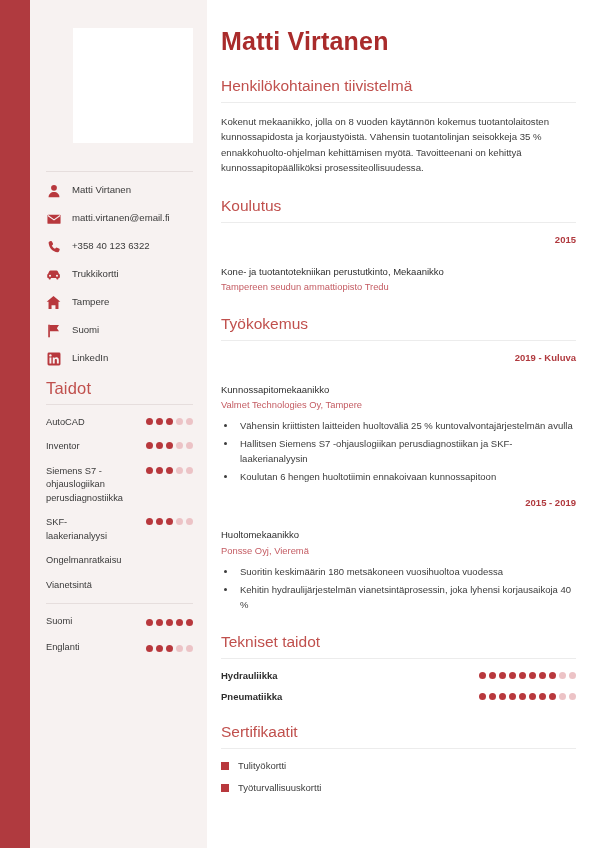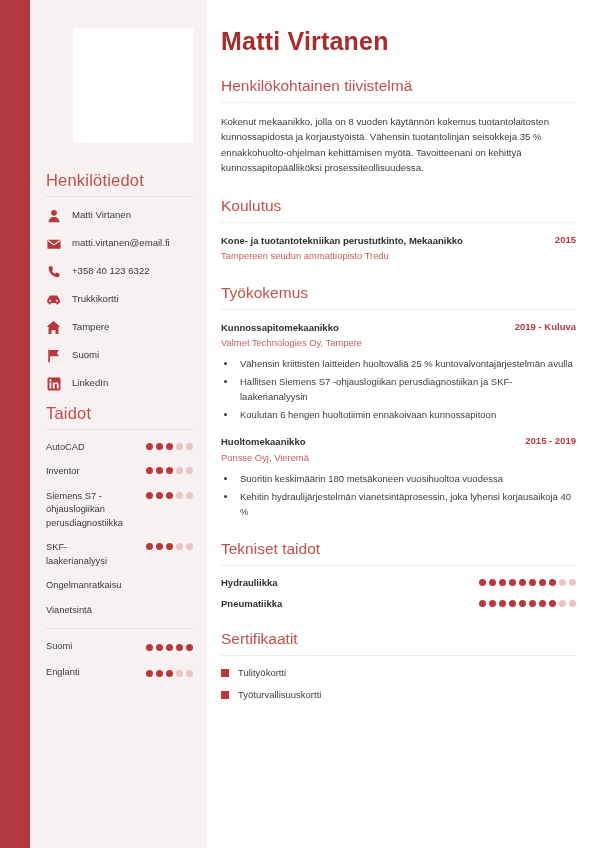--- a/index.html
+++ b/index.html
@@ -52,21 +52,21 @@
   .name { color: #a92b2b; font-size: 25px; font-weight: bold; letter-spacing: .2px; line-height: 1.1; }
 
   .main-section { margin-top: 21px; }
   .main-h { color: #c0504d; font-size: 15.5px; font-weight: 400; padding-bottom: 7px; }
   .main-rule { height: 1px; background: #ececec; margin-bottom: 11px; }
 
   .summary { font-size: 9.6px; color: #3c3c3c; line-height: 1.62; }
 
   .entry { margin-bottom: 13px; }
   .entry-top { display: flex; align-items: flex-start; justify-content: space-between; gap: 12px; }
-  .entry-title { font-size: 9.5px; font-weight: bold; color: #2e2e2e; line-height: 1.45; flex: 1 1 auto; }
+  .entry-title { font-size: 9.5px; font-weight: normal; color: #2e2e2e; line-height: 1.45; flex: 1 1 auto; margin-top: 31px; }
   .entry-date { font-size: 9.5px; font-weight: bold; color: #b0393e; white-space: nowrap; flex: 0 0 auto; }
   .entry-org { font-size: 9.4px; color: #c45c63; margin-top: 2px; line-height: 1.4; }
 
   .bullets { margin: 8px 0 0 16px; }
   .bullets li { font-size: 9.5px; color: #3c3c3c; line-height: 1.55; margin-bottom: 3px; padding-left: 3px; }
 
   .tech-row { display: flex; align-items: center; justify-content: space-between; margin-bottom: 10px; }
   .tech-name { font-size: 9.5px; font-weight: bold; color: #2e2e2e; }
   .dots10 { display: flex; gap: 3px; }
   .dot10 { width: 7px; height: 7px; border-radius: 50%; background: #ecc3c6; }
@@ -81,21 +81,20 @@
 
 <div class="page">
 
   <div class="stripe"></div>
 
   <aside class="sidebar">
 
     <div class="photo"></div>
 
     <section class="side-section first">
-      <div class="side-h">Henkilötiedot</div>
       <div class="side-rule"></div>
       <div id="contact-list">
           <div class="contact-row">
             <span class="contact-ico">
               <svg width="14" height="14" viewBox="0 0 16 16">
                 <circle cx="8" cy="4.3" r="3.3" fill="#b8383d"></circle>
                 <path d="M1.8 15c0-3.5 2.8-5.8 6.2-5.8s6.2 2.3 6.2 5.8z" fill="#b8383d"></path>
               </svg>
             </span>
             <span class="contact-txt">Matti Virtanen</span>

